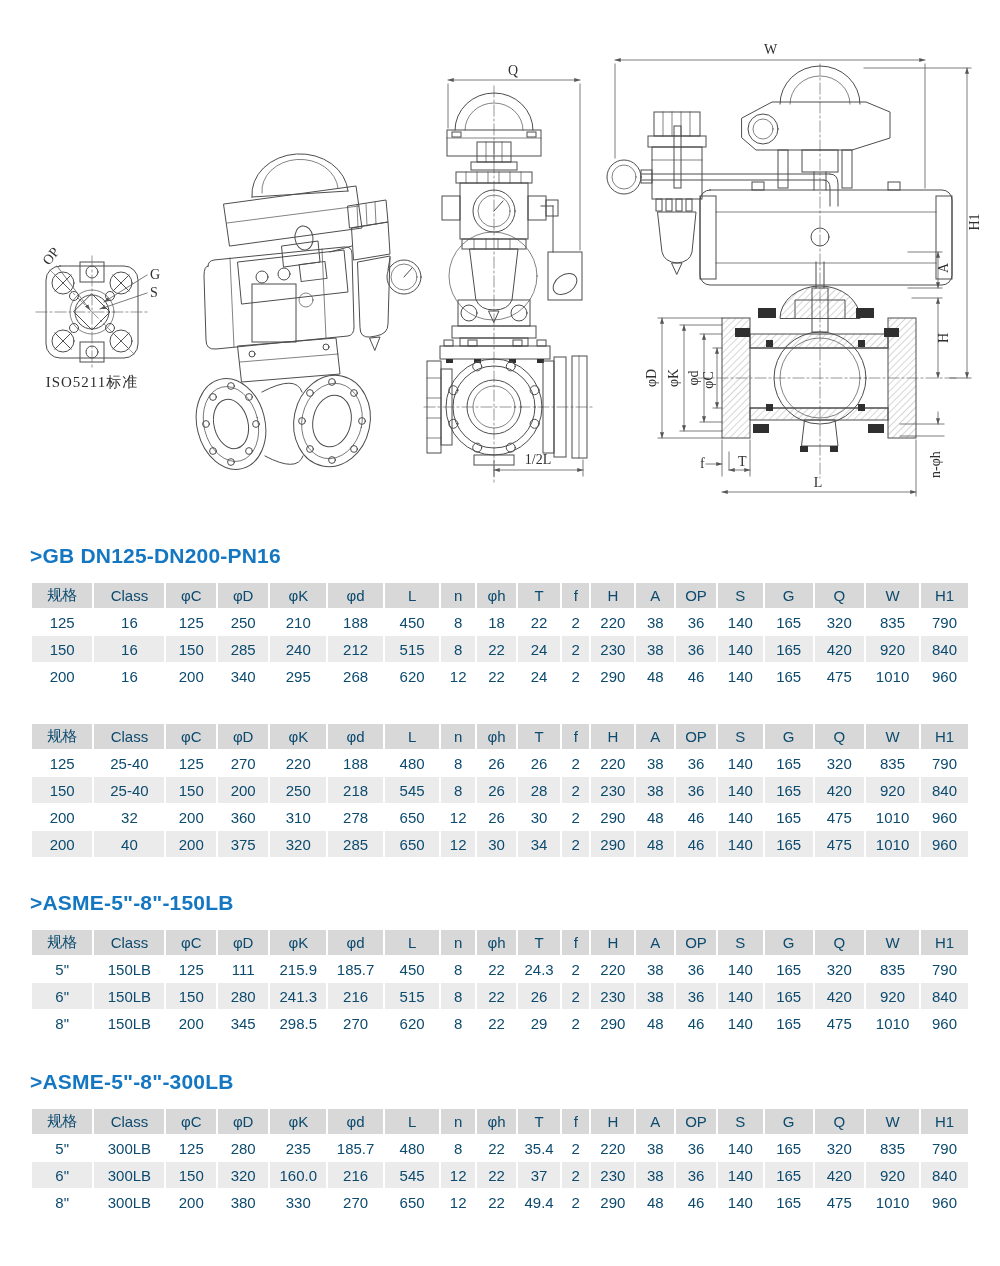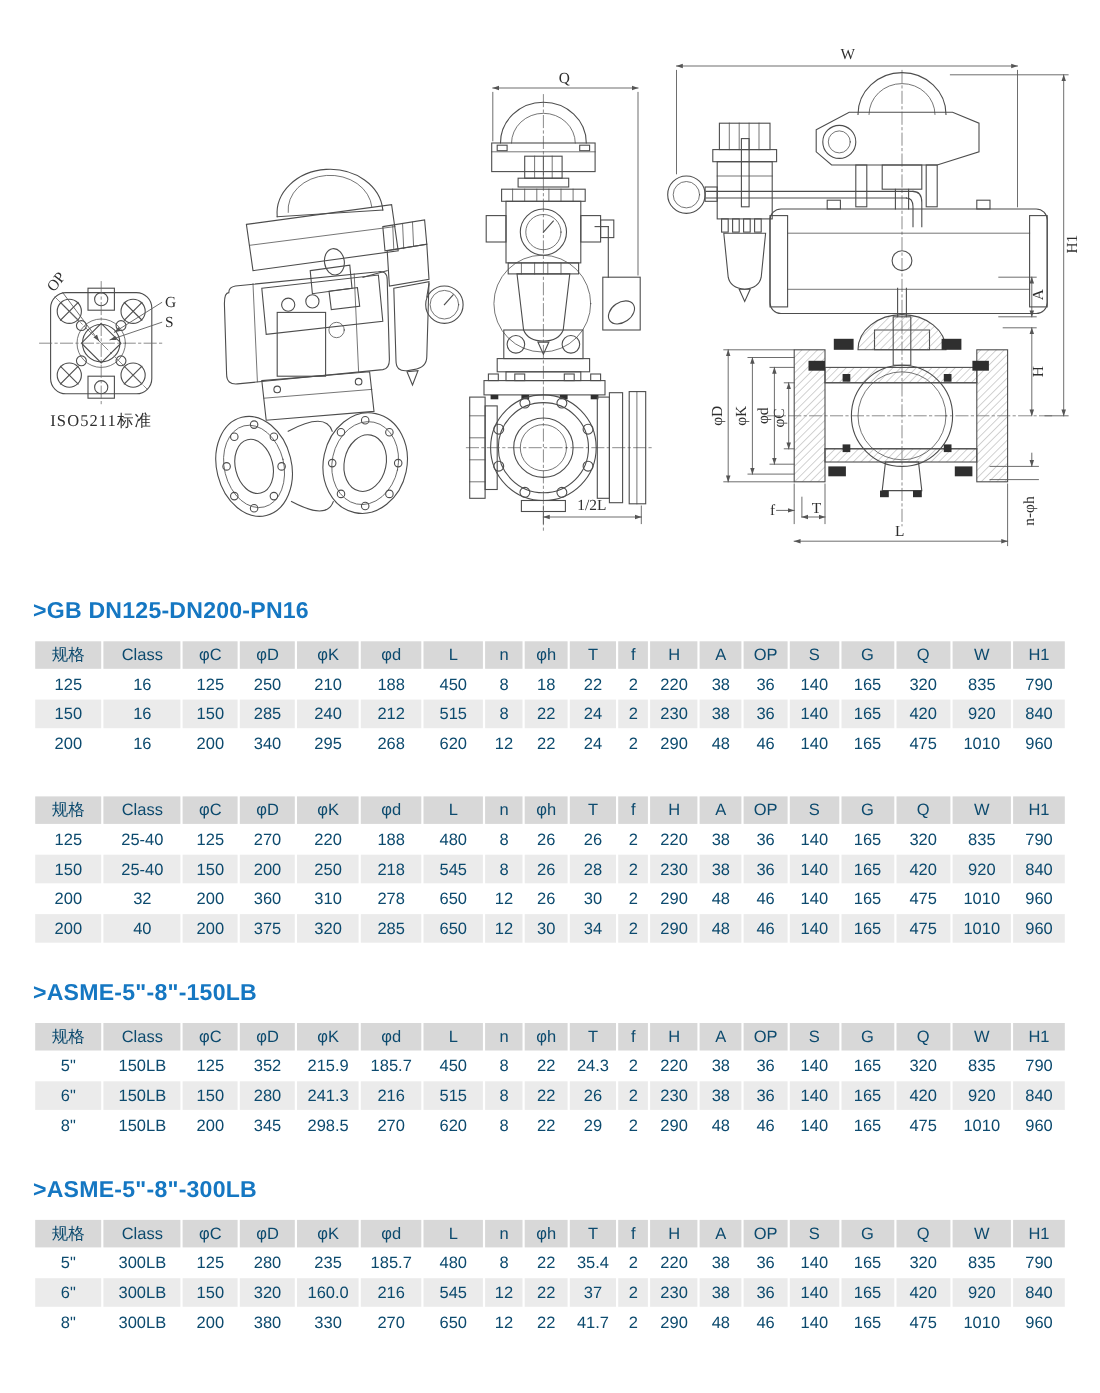--- a/index.html
+++ b/index.html
@@ -633,21 +633,21 @@
               <th>Q</th>
               <th>W</th>
               <th>H1</th>
             </tr>
           </thead>
         <tbody>
             <tr>
               <td>5"</td>
               <td>150LB</td>
               <td>125</td>
-              <td>352</td>
+              <td>111</td>
               <td>215.9</td>
               <td>185.7</td>
               <td>450</td>
               <td>8</td>
               <td>22</td>
               <td>24.3</td>
               <td>2</td>
               <td>220</td>
               <td>38</td>
               <td>36</td>
@@ -775,21 +775,21 @@
             <tr>
               <td>8"</td>
               <td>300LB</td>
               <td>200</td>
               <td>380</td>
               <td>330</td>
               <td>270</td>
               <td>650</td>
               <td>12</td>
               <td>22</td>
-              <td>41.7</td>
+              <td>49.4</td>
               <td>2</td>
               <td>290</td>
               <td>48</td>
               <td>46</td>
               <td>140</td>
               <td>165</td>
               <td>475</td>
               <td>1010</td>
               <td>960</td>
             </tr>

